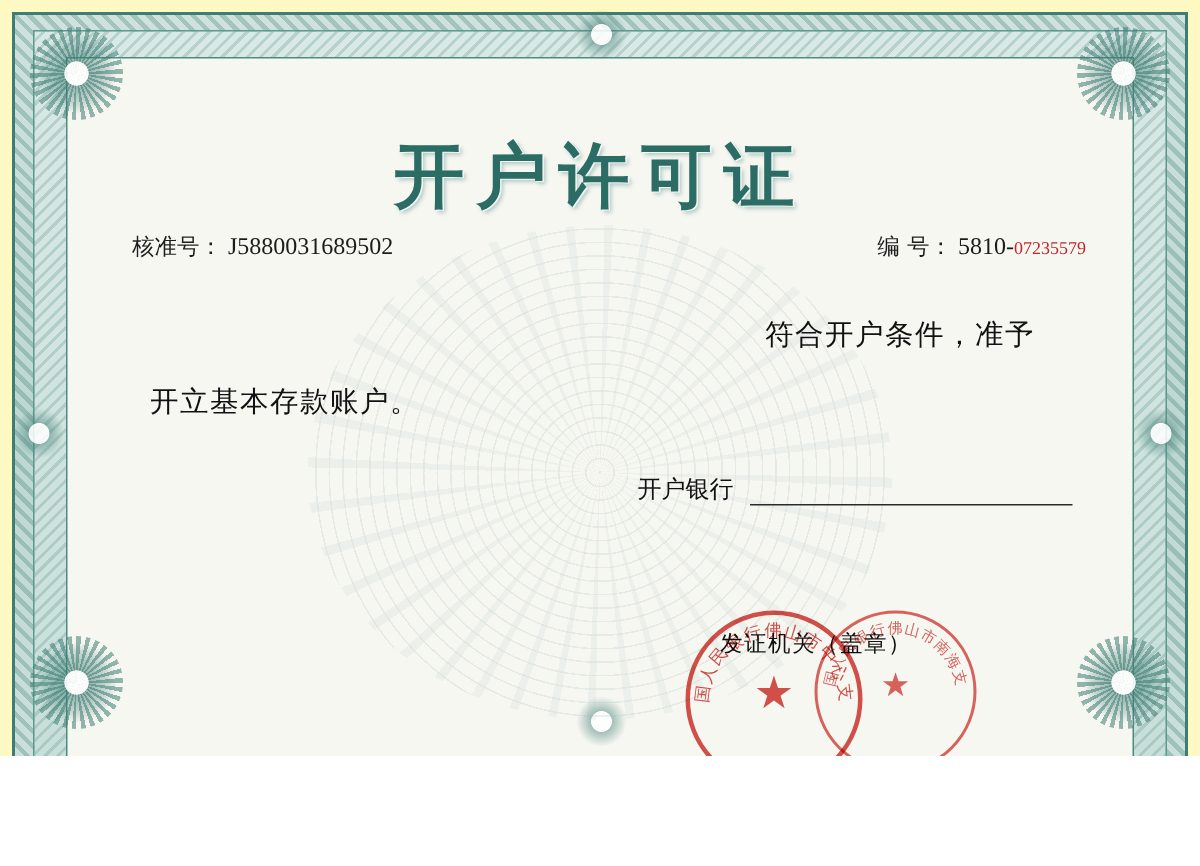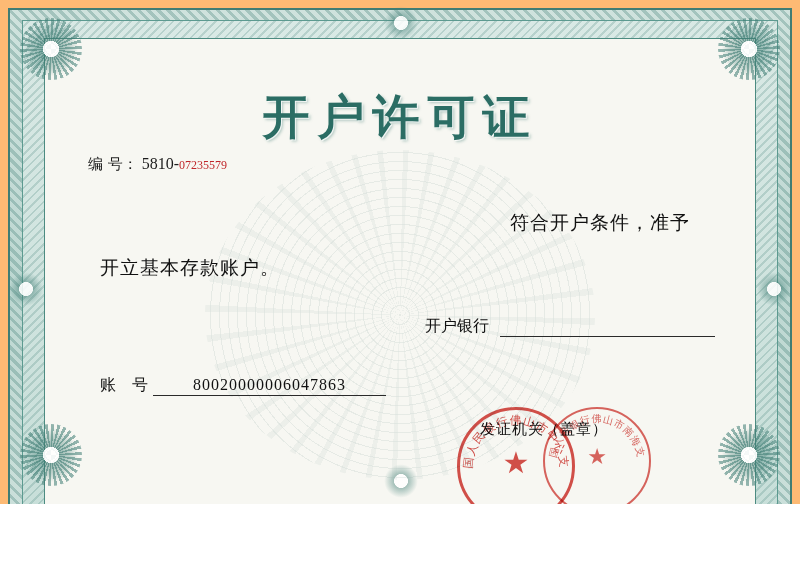--- a/index.html
+++ b/index.html
@@ -5,21 +5,21 @@
   html, body {
     margin: 0;
     padding: 0;
     background: #ffffff;
   }
   #page {
     position: relative;
     width: 800px;
     height: 504px;
     overflow: hidden;
-    background: #fdba74;
+    background: #fef9c3;
     font-family: "Liberation Serif", serif;
   }
 
   
   .border-outer {
     position: absolute;
     left: 8px; top: 8px;
     width: 784px; height: 561px;
     box-sizing: border-box;
     border: 2px solid #3f7d74;
@@ -306,35 +306,34 @@
   <div class="edge-dot e-b"></div>
 
   <div class="watermark"></div>
 
   <div class="content">
 
     <div class="title">开户许可证</div>
 
     <div class="row-nums">
       <div>
+        <span class="label-cn">核准号：</span><span class="num-val">J5880031689502</span>
+      </div>
+      <div>
         <span class="label-cn">编 号：</span><span class="num-val">5810-</span><span class="num-red">07235579</span>
       </div>
     </div>
 
     <div class="para p1b">符合开户条件，准予</div>
     <div class="para p2">开立基本存款账户。</div>
 
 
     <div class="line-bank-label">开户银行</div>
     <div class="bank-rule"></div>
 
-    <div class="line-acct">
-      <span>账　号</span>
-      <span class="fill-line f-acct">80020000006047863</span>
-    </div>
 
     <div class="issuer">发证机关（盖章）</div>
 
   </div>
 
   <div class="stamp stamp-main">
     <svg class="stamp-arc" viewBox="0 0 112 112">
       <defs>
         <path id="arcTop" d="M 12,58 A 44,44 0 0 1 100,58"></path>
       </defs>

